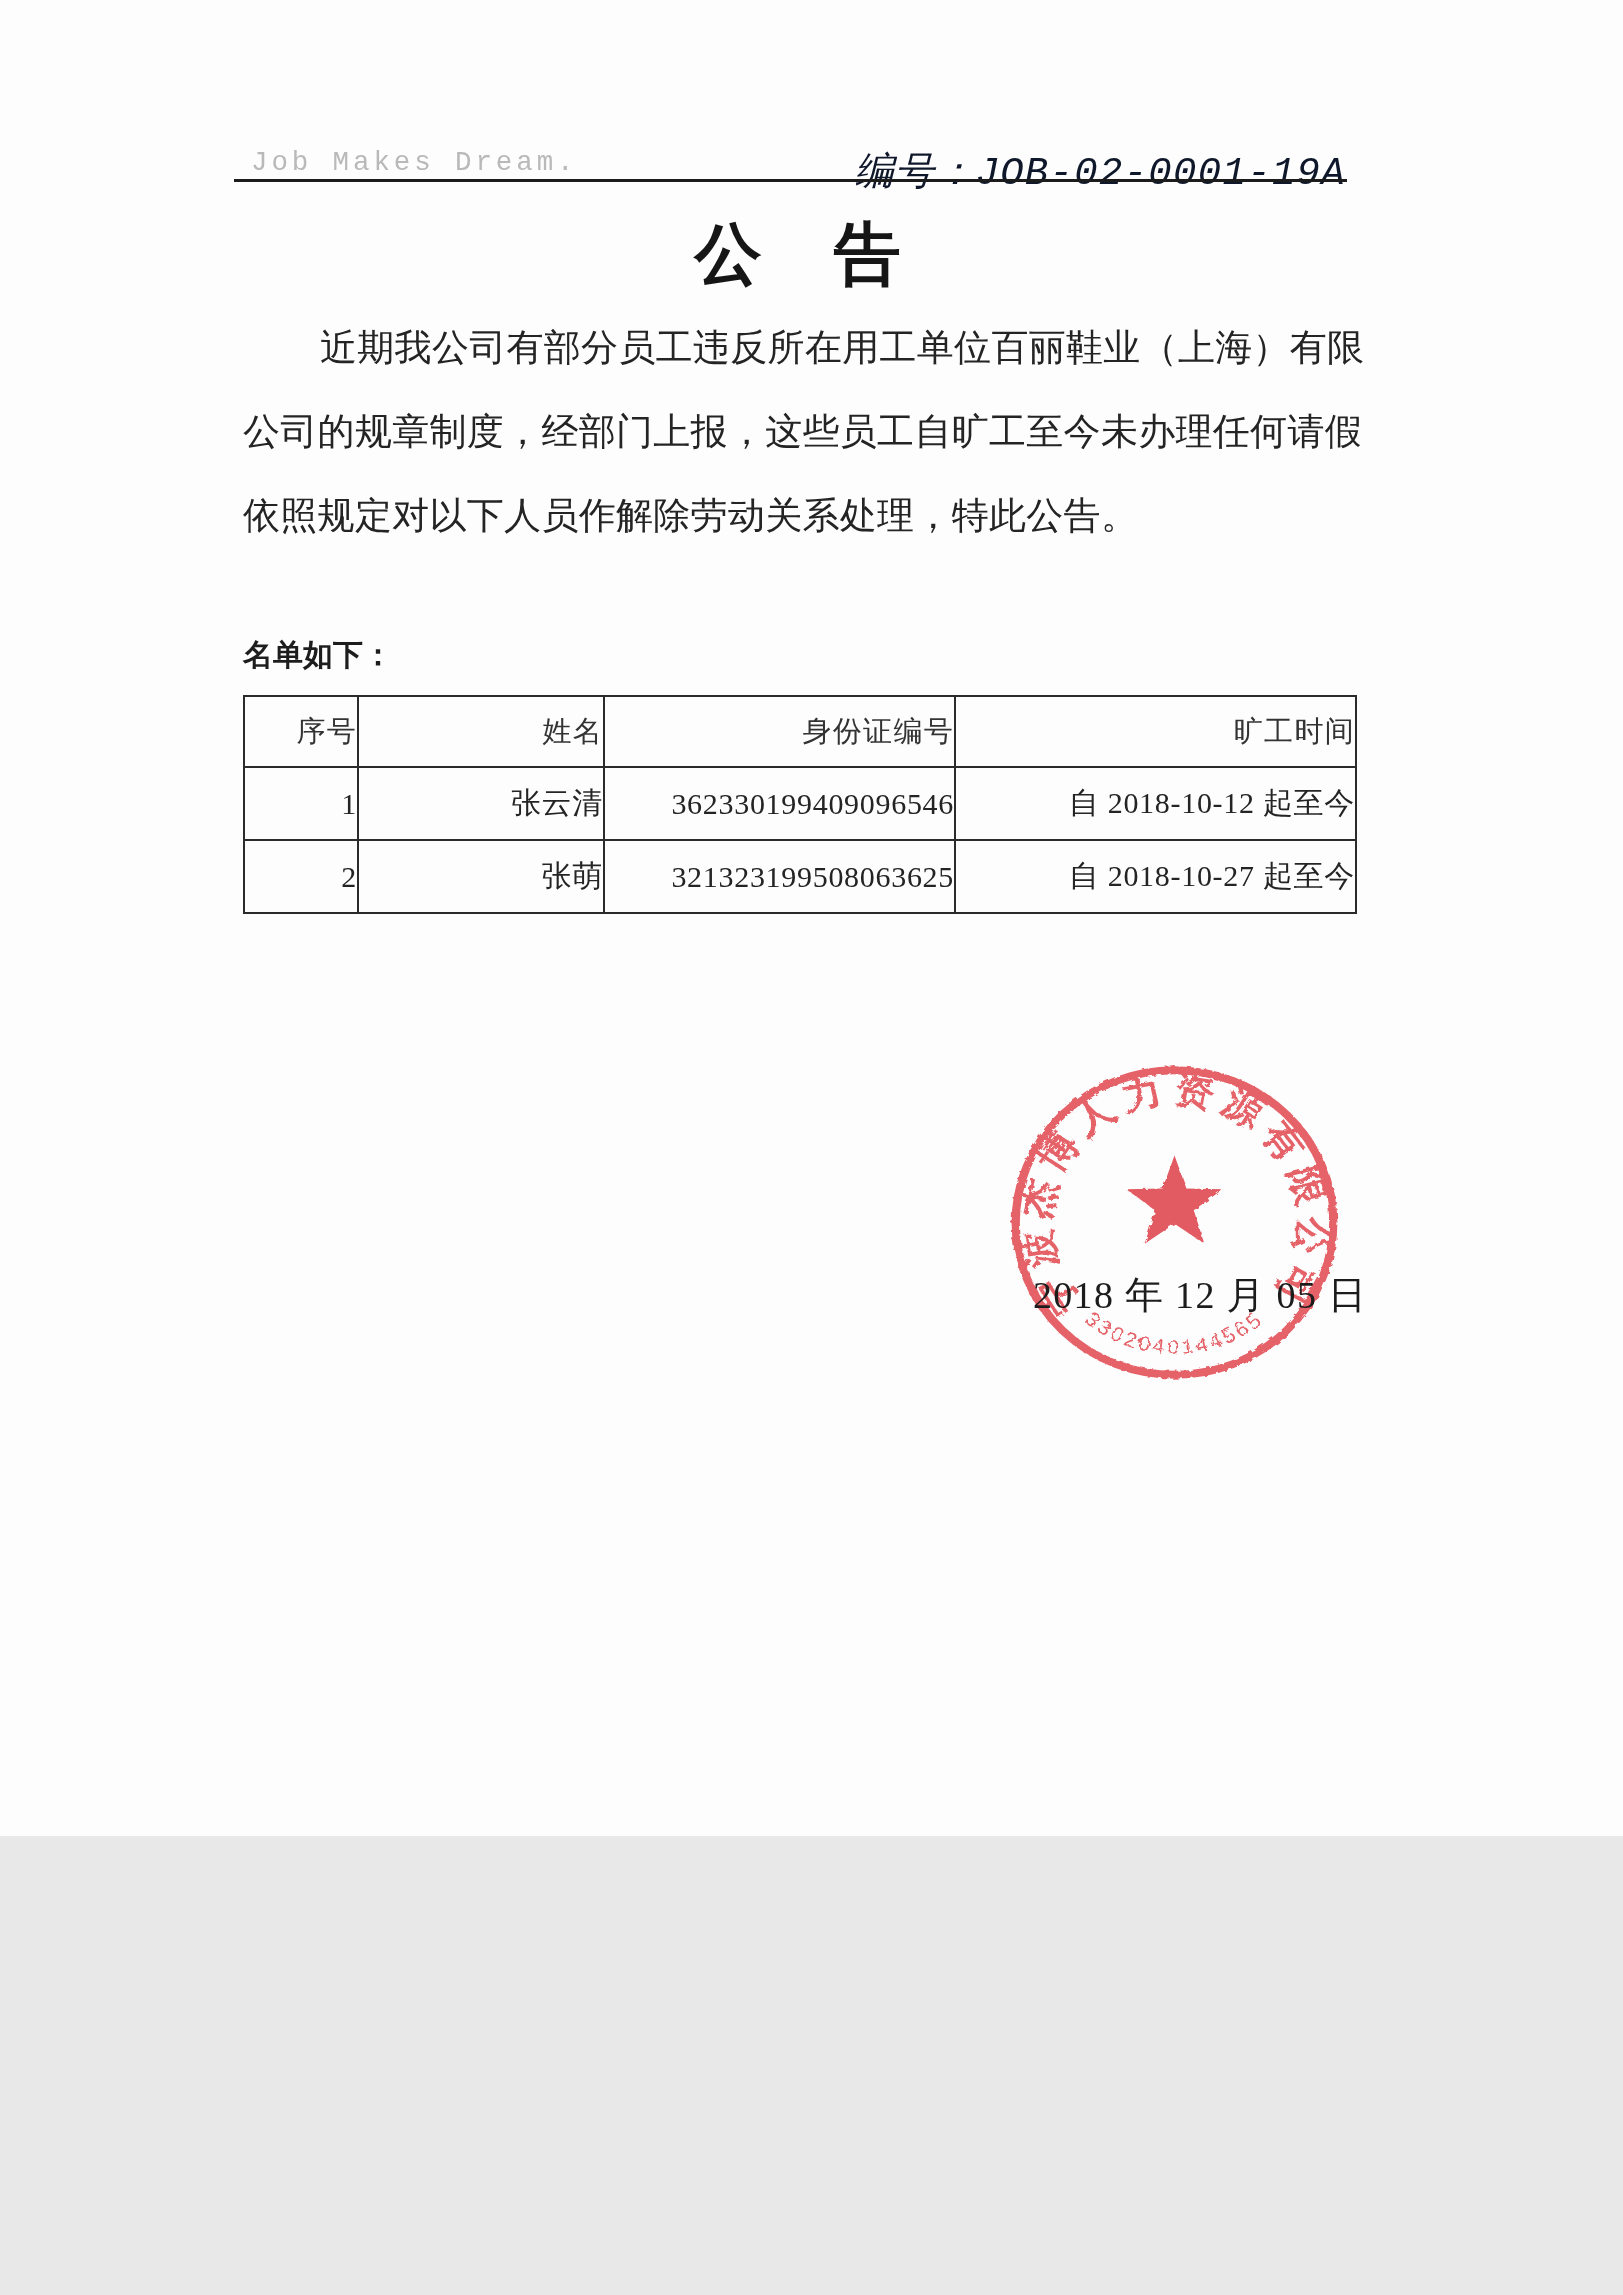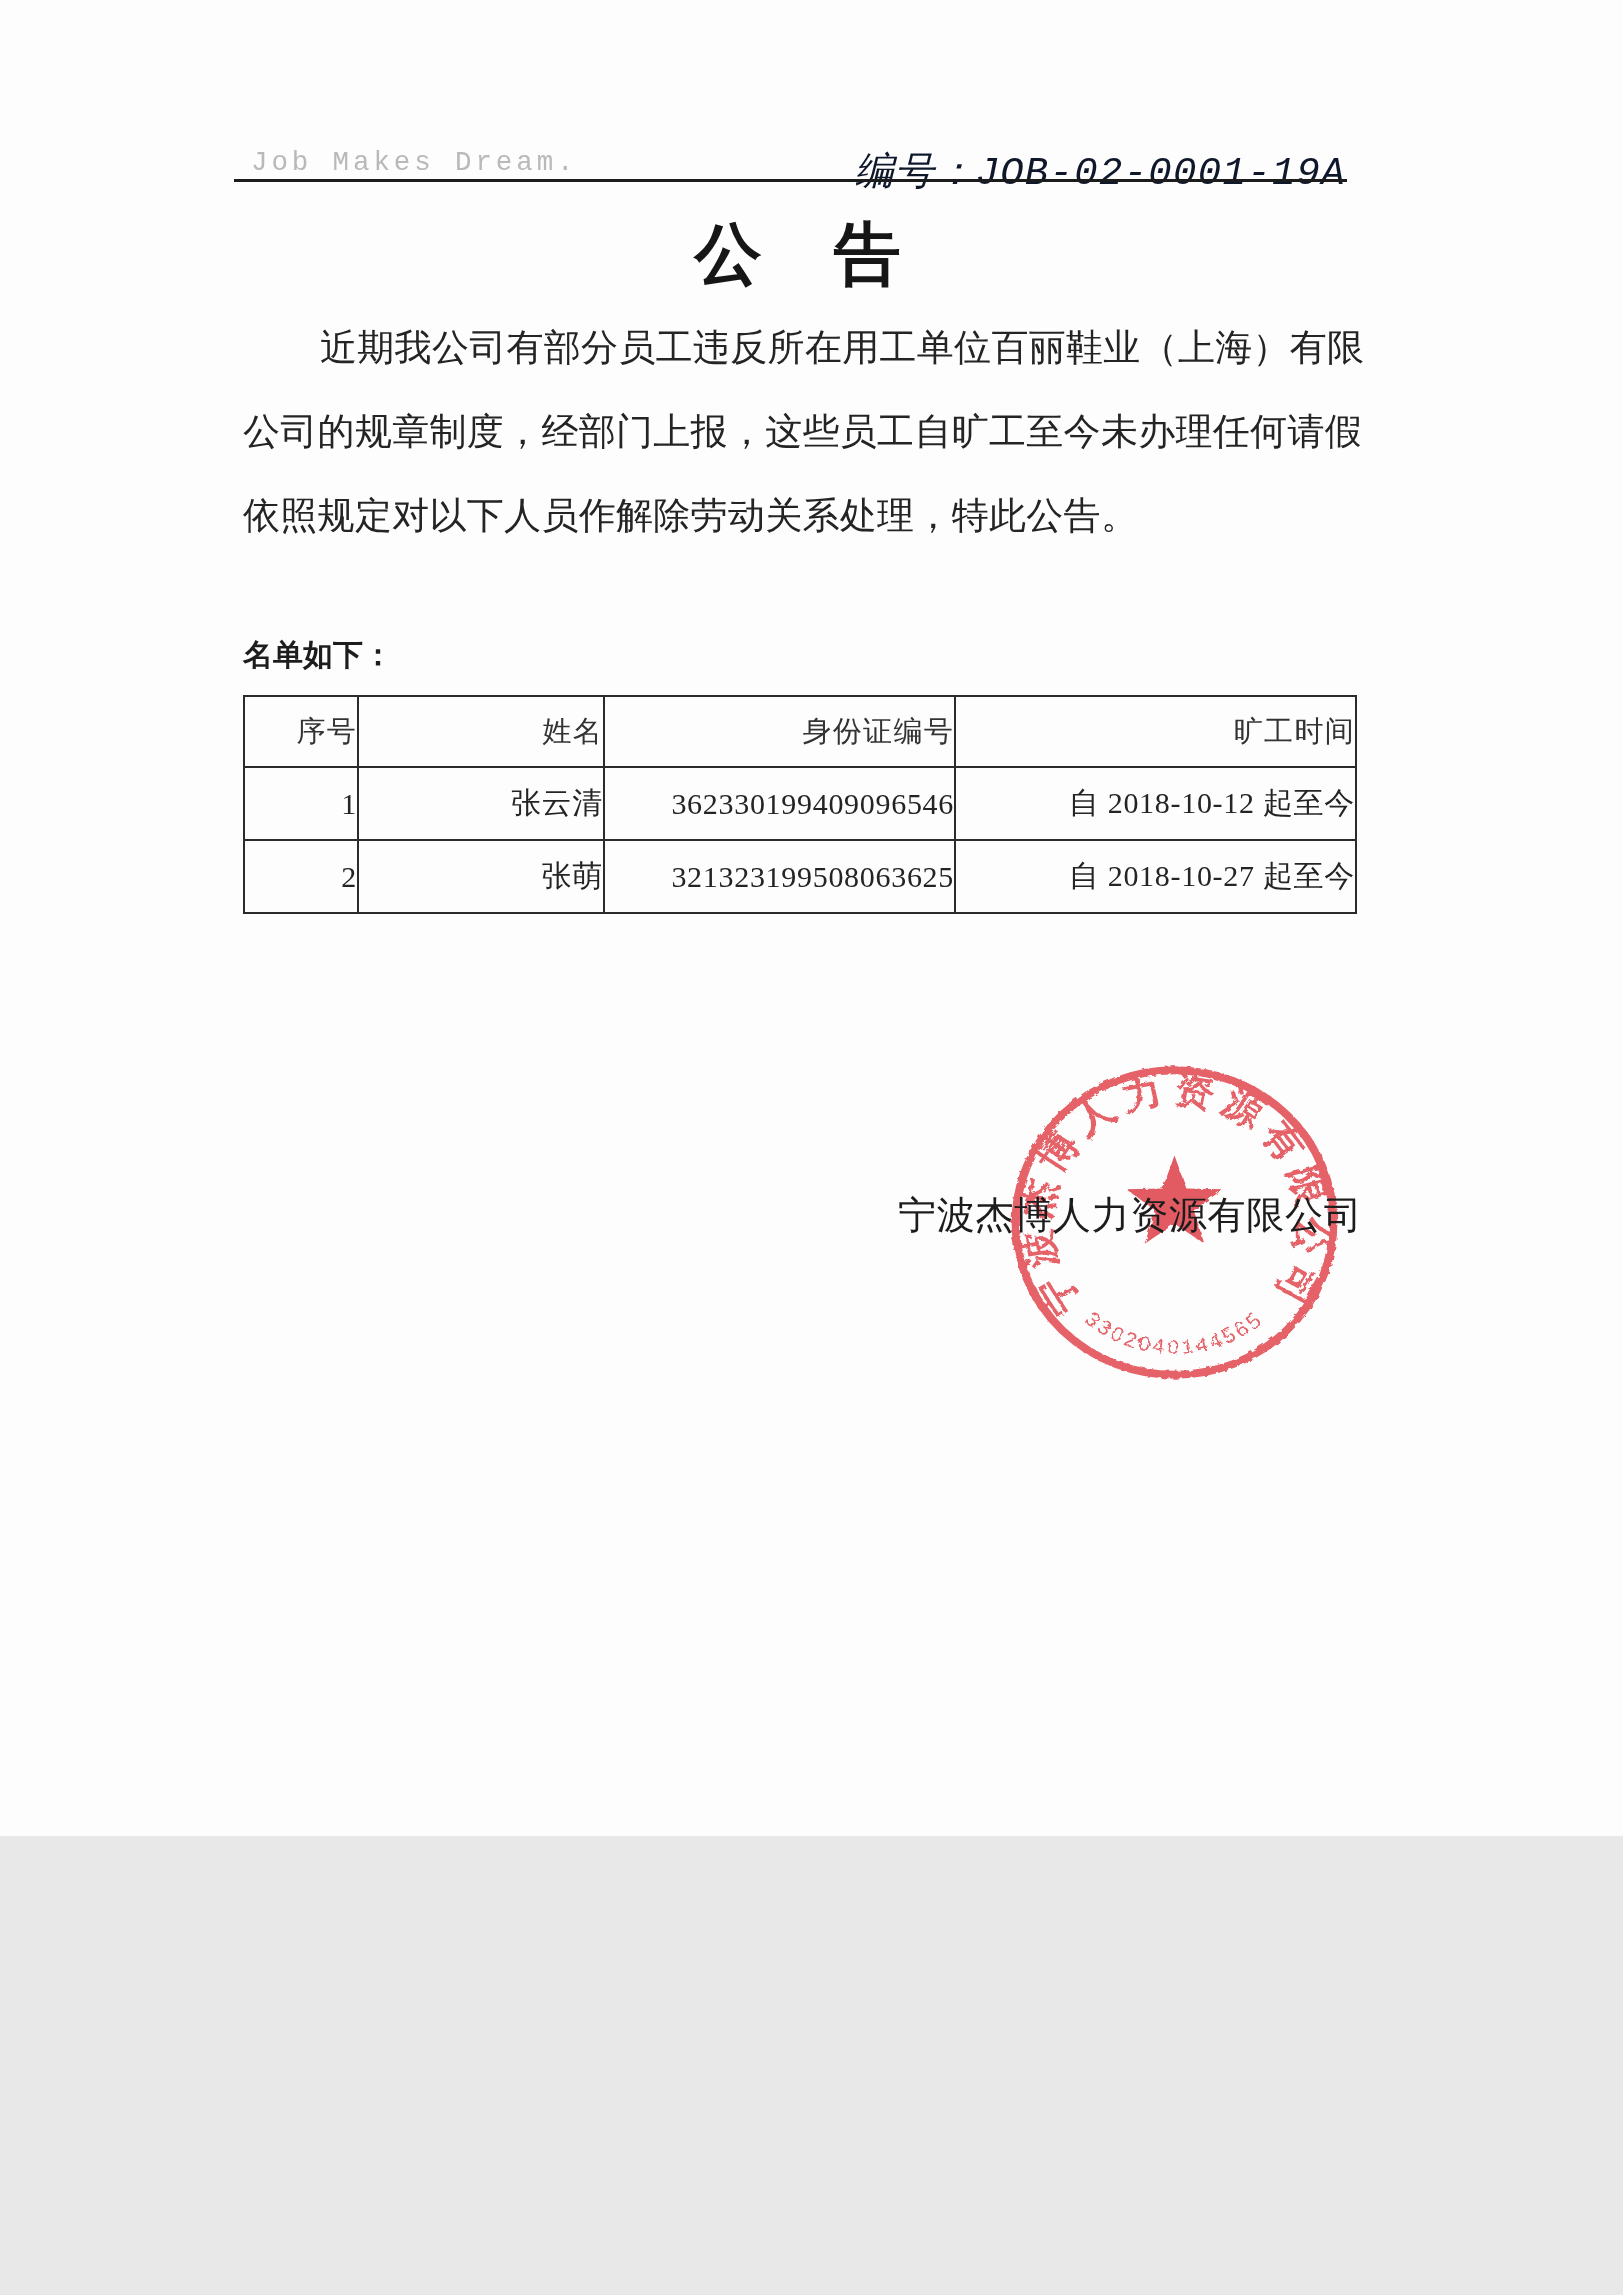--- a/index.html
+++ b/index.html
@@ -134,16 +134,16 @@
       <path id="sealBottomArc" d="M 117.3 422.7 A 216 216 0 0 0 422.7 422.7" fill="none"></path>
       <text font-size="62" font-weight="bold" fill="#e24d55" letter-spacing="13" font-family="Liberation Serif, DejaVu Serif, serif">
         <textPath href="#sealTopArc" startOffset="8">宁波杰博人力资源有限公司</textPath>
       </text>
       <text font-size="34" fill="#e24d55" letter-spacing="5" font-family="Liberation Sans, DejaVu Sans, sans-serif">
         <textPath href="#sealBottomArc" startOffset="14">3302040144565</textPath>
       </text>
     </g>
   </svg>
 
-  <div class="sig-company">宁波杰博人力资源有限公司</div>
+  <div class="sig-date">2018 年 12 月 05 日</div>
 
 </div>
 
 
 </body></html>

